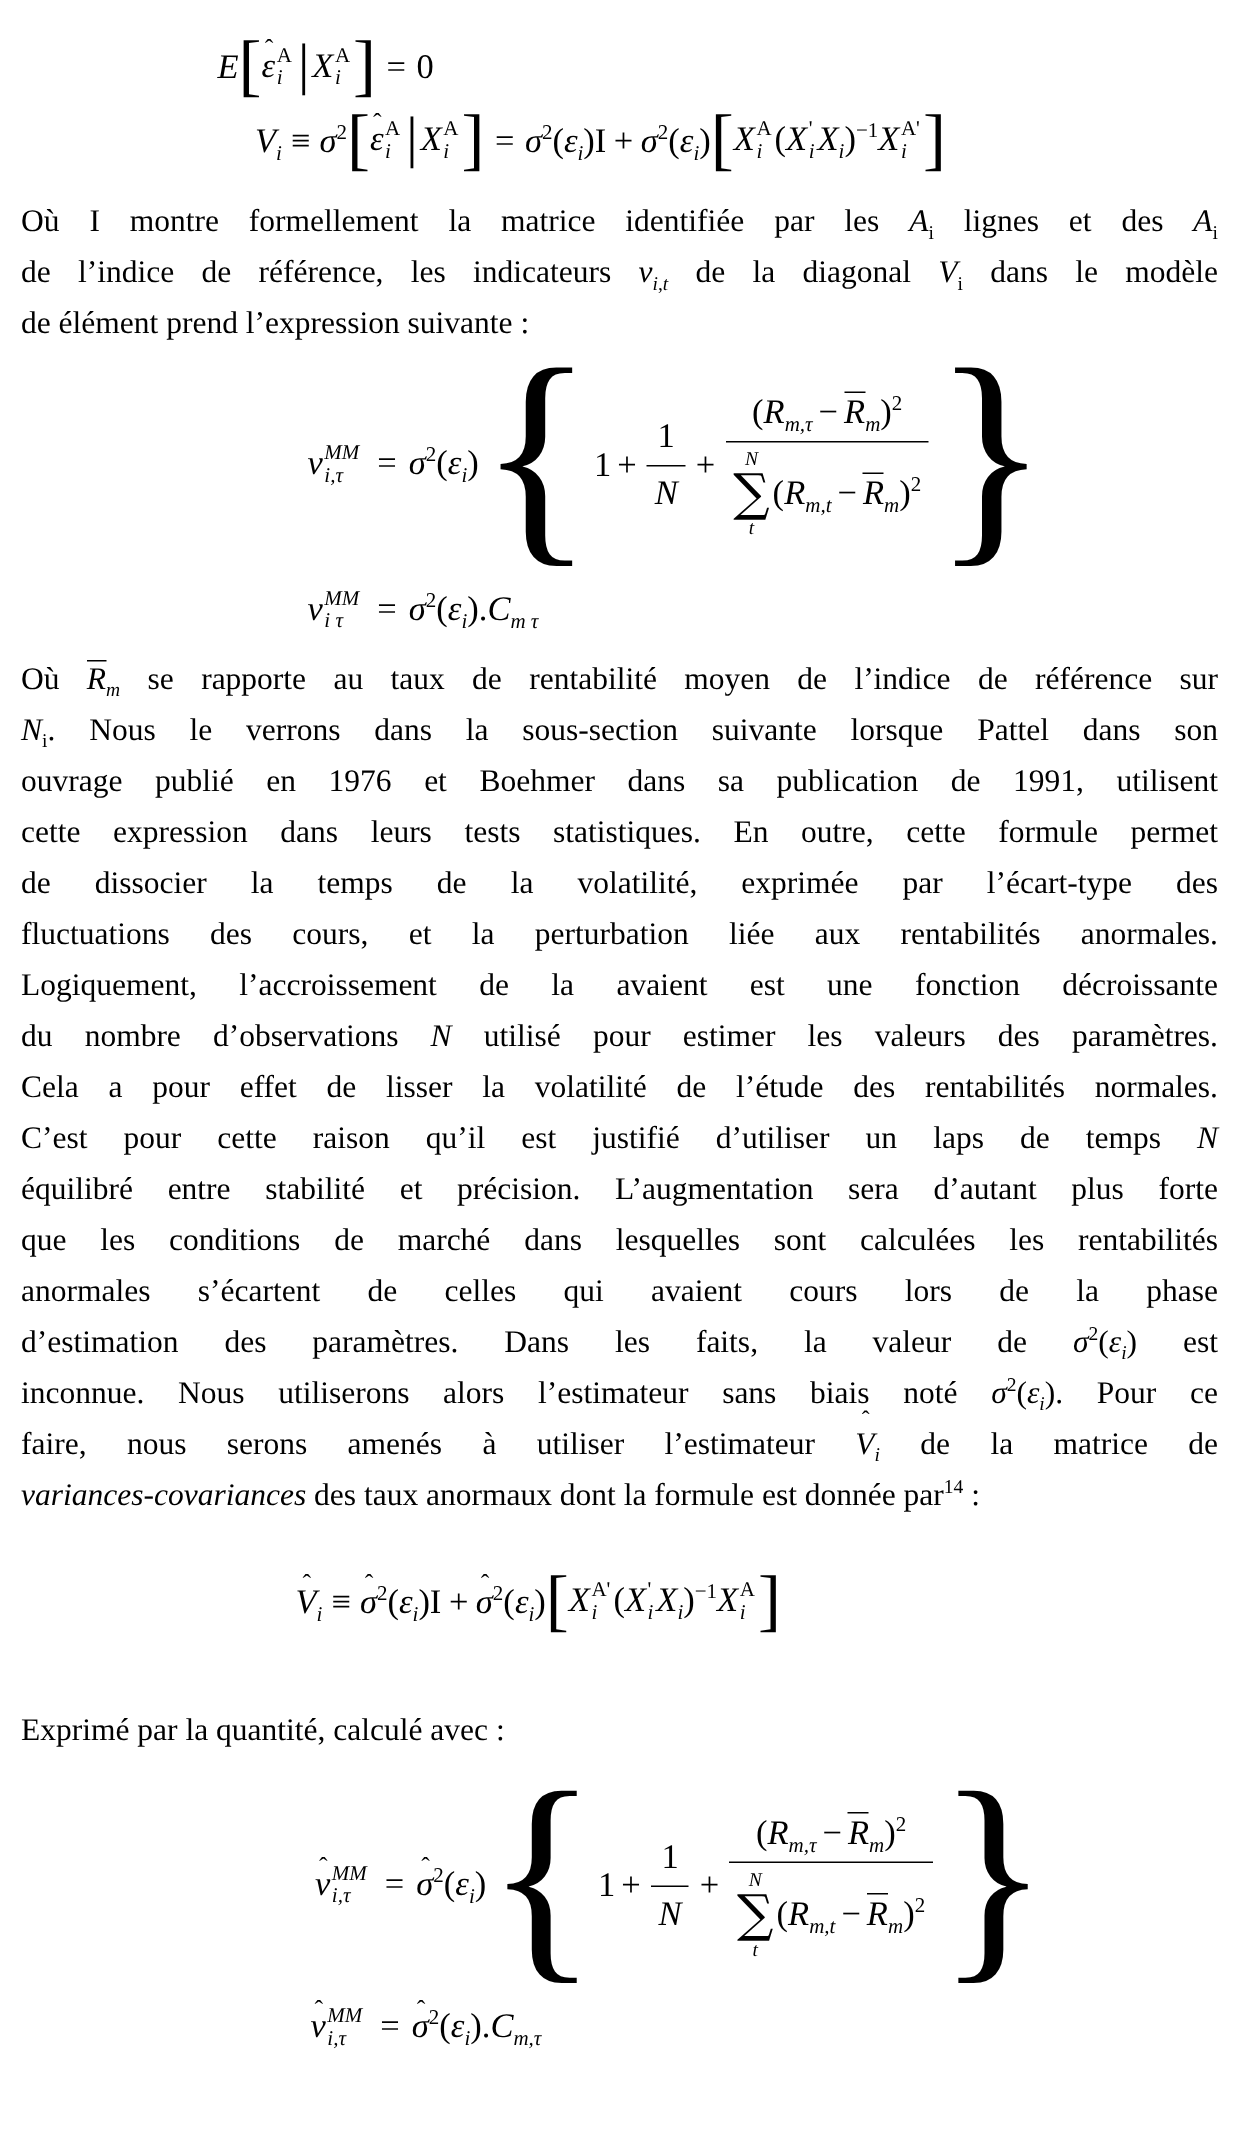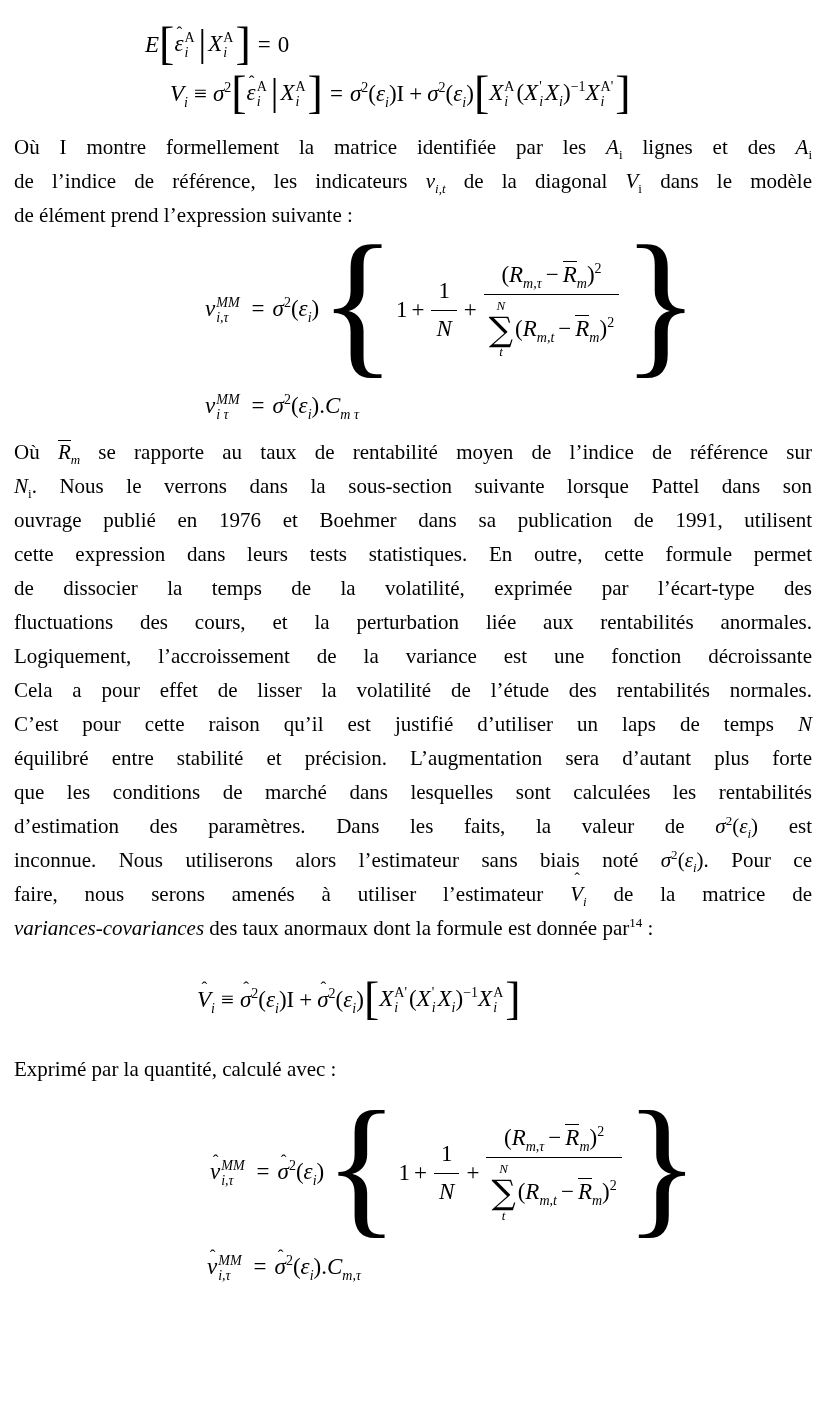--- a/index.html
+++ b/index.html
@@ -37,21 +37,21 @@
   .eq-sigma{font-size:34px;line-height:0.95;font-family:"DejaVu Serif","DejaVu Sans",serif;}
   .eq-big{font-family:"Liberation Serif",serif;line-height:0.85;display:inline-block;transform:translateY(-0.05em);}
   
   .eq1{margin:0 0 10px 145px;}
   .eq2{margin:0 0 0 170px;}
   .p1{margin-top:16px;}
   .eq3{margin:10px 0 0 205px;}
   .eq4{margin:14px 0 0 205px;}
   .p2{margin-top:12px;}
   .eq5{margin:36px 0 0 197px;}
-  .p3{margin-top:32px;}
+  .p3{margin-top:48px;}
   .eq6{margin:22px 0 0 210px;}
   .eq7{margin:14px 0 0 207px;}
 </style>
 </head>
 <body>
 
 <div class="page">
   <div class="eq eq1">
       <span class="eq-run"><span class="eq-r it">E</span></span>
       <span class="eq-big" style="font-size: 46px;">[</span>
@@ -136,25 +136,27 @@
           <span class="d it">i τ</span>
         </span><span class="eq-gap" style="width: 10px;"></span><span class="eq-r">=</span><span class="eq-gap" style="width: 8px;"></span><span class="eq-r it">σ</span><sup>2</sup><span class="eq-r">(</span><span class="eq-r it">ε</span><sub class="it">i</sub><span class="eq-r">).</span><span class="eq-r it">C</span><sub class="it">m τ</sub></span>
     </div>
   <div class="para p2">
       <div class="jline">Où <span class="ovl"><i>R</i></span><sub><i>m</i></sub> se rapporte au taux de rentabilité moyen de l’indice de référence sur</div>
       <div class="jline"><i>N</i><sub>i</sub>. Nous le verrons dans la sous-section suivante lorsque Pattel dans son</div>
       <div class="jline">ouvrage publié en 1976 et Boehmer dans sa publication de 1991, utilisent</div>
       <div class="jline">cette expression dans leurs tests statistiques. En outre, cette formule permet</div>
       <div class="jline">de dissocier la temps de la volatilité, exprimée par l’écart-type des</div>
       <div class="jline">fluctuations des cours, et la perturbation liée aux rentabilités anormales.</div>
-      <div class="jline">Logiquement, l’accroissement de la variance est une fonction décroissante</div>
+      <div class="jline">Logiquement, l’accroissement de la avaient est une fonction décroissante</div>
+      <div class="jline">du nombre d’observations <i>N</i> utilisé pour estimer les valeurs des paramètres.</div>
       <div class="jline">Cela a pour effet de lisser la volatilité de l’étude des rentabilités normales.</div>
       <div class="jline">C’est pour cette raison qu’il est justifié d’utiliser un laps de temps <i>N</i></div>
       <div class="jline">équilibré entre stabilité et précision. L’augmentation sera d’autant plus forte</div>
       <div class="jline">que les conditions de marché dans lesquelles sont calculées les rentabilités</div>
+      <div class="jline">anormales s’écartent de celles qui avaient cours lors de la phase</div>
       <div class="jline">d’estimation des paramètres. Dans les faits, la valeur de <i>σ</i><sup>2</sup>(<i>ε</i><sub><i>i</i></sub>) est</div>
       <div class="jline">inconnue. Nous utiliserons alors l’estimateur sans biais noté <i>σ</i><sup>2</sup>(<i>ε</i><sub><i>i</i></sub>). Pour ce</div>
       <div class="jline">faire, nous serons amenés à utiliser l’estimateur <span class="hatw"><span class="hatc">ˆ</span><i>V</i></span><sub><i>i</i></sub> de la matrice de</div>
       <div class="lline"><i>variances-covariances</i> des taux anormaux dont la formule est donnée par<sup>14</sup> :</div>
     </div>
   <div class="eq eq5">
       <span class="eq-run"><span class="hatw"><span class="hatc">ˆ</span><span class="eq-r it">V</span></span><sub class="it">i</sub><span class="eq-gap" style="width: 6px;"></span><span class="eq-r">≡</span><span class="eq-gap" style="width: 6px;"></span><span class="hatw"><span class="hatc">ˆ</span><span class="eq-r it">σ</span></span><sup>2</sup><span class="eq-r">(</span><span class="eq-r it">ε</span><sub class="it">i</sub><span class="eq-r">)I</span><span class="eq-gap" style="width: 5px;"></span><span class="eq-r">+</span><span class="eq-gap" style="width: 5px;"></span><span class="hatw"><span class="hatc">ˆ</span><span class="eq-r it">σ</span></span><sup>2</sup><span class="eq-r">(</span><span class="eq-r it">ε</span><sub class="it">i</sub><span class="eq-r">)</span></span>
       <span class="eq-big" style="font-size: 46px;">[</span>
       <span class="eq-run"><span class="eq-r it">X</span><span class="eq-ss">
           <span class="u">A'</span>

